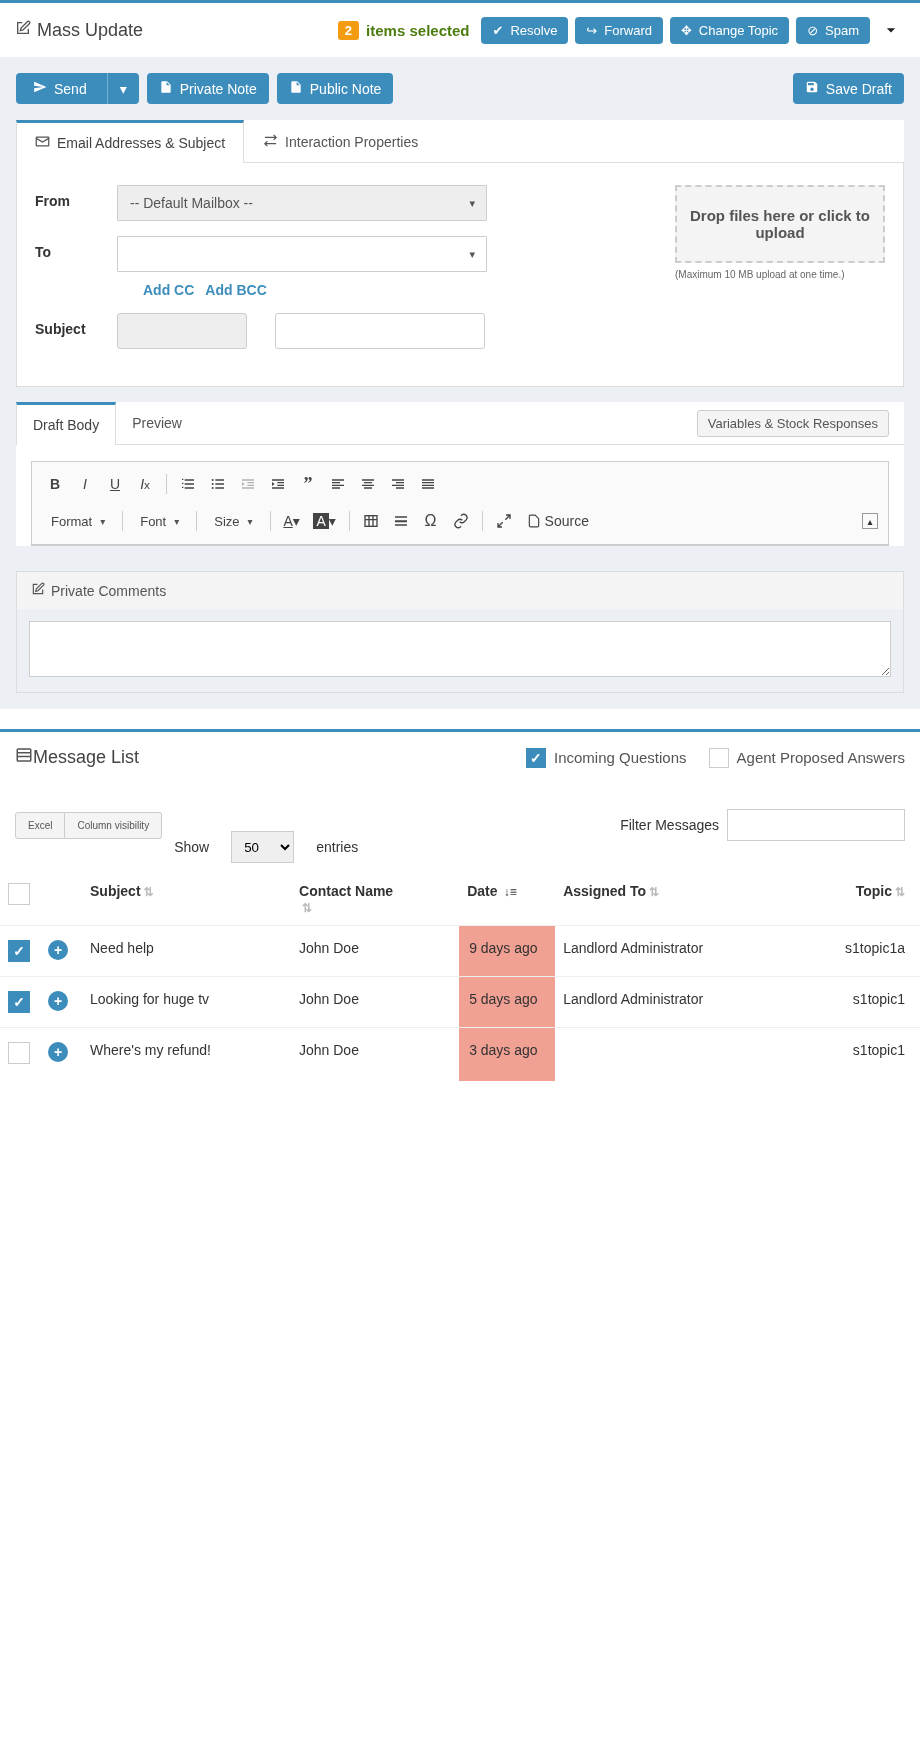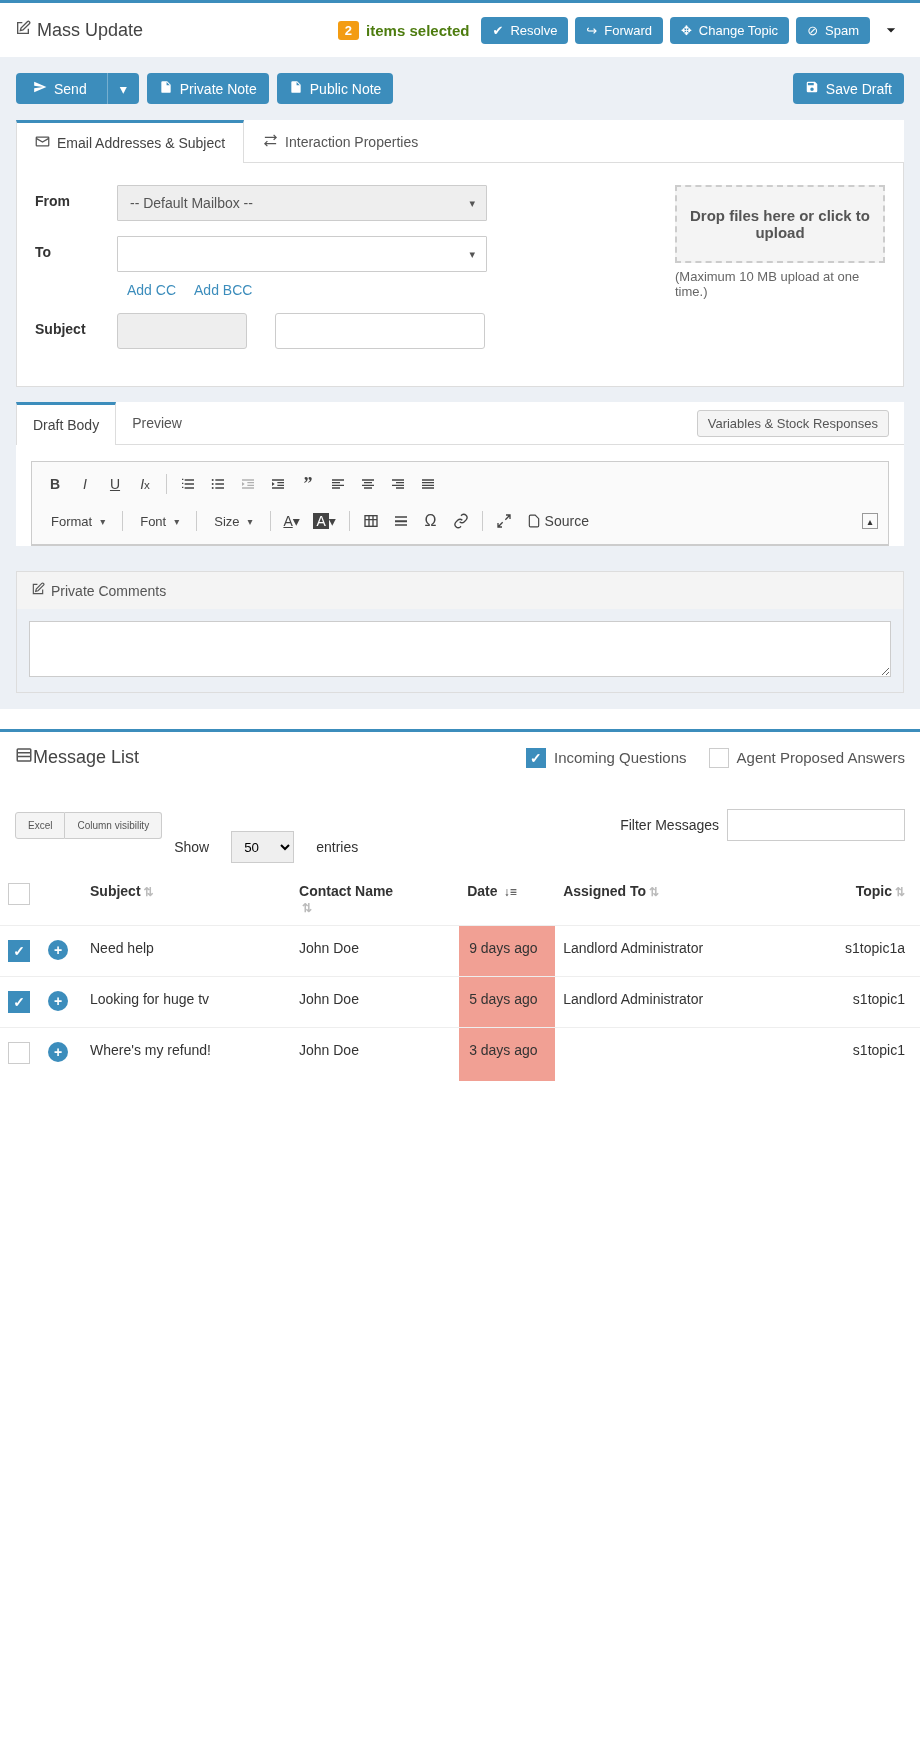--- a/index.html
+++ b/index.html
@@ -30,30 +30,30 @@
 .tab.active::after { content: ''; position: absolute; bottom: -1px; left: 0; right: 0; height: 1px; background: #fff; }
 
 .form-body { background: #fff; padding: 22px 18px; border: 1px solid #ddd; border-top: none; }
 .form-row { display: flex; margin-bottom: 15px; }
 .form-label { width: 82px; padding-top: 8px; color: #333; font-weight: 600; font-size: 14px; }
 .form-control-wrap { flex: 1; max-width: 370px; }
 .form-select { width: 100%; height: 36px; border: 1px solid #ccc; background: #eee; border-radius: 1px; padding: 0 30px 0 12px; font-size: 14px; color: #555; appearance: none; position: relative; }
 .form-select.white-bg { background: #fff; }
 .select-wrap { position: relative; }
 .select-wrap::after { content: '▾'; position: absolute; right: 12px; top: 50%; transform: translateY(-50%); color: #555; pointer-events: none; font-size: 11px; }
-.add-links { display: flex; gap: 18px; margin-top: 10px; margin-left: 10px; }
+.add-links { display: flex; gap: 11px; margin-top: 10px; margin-left: 26px; font-weight: bold; }
 .link { color: #3c8dbc; cursor: pointer; font-size: 14px; }
 .subject-row { display: flex; align-items: center; gap: 28px; }
 .subject-row input { height: 36px; border: 1px solid #ccc; border-radius: 3px; padding: 0 10px; width: 130px; }
 .input-disabled { background: #eee; }
 .input-enabled { background: #fff; width: 210px !important; }
 
 .right-upload { margin-left: 30px; flex: none; width: 210px; }
 .dropzone { border: 2px dashed #ccc; background: #f4f4f4; padding: 20px 12px; text-align: center; color: #555; font-size: 15px; font-weight: 600; }
-.upload-note { font-size: 13px; color: #666; margin-top: 6px; }
+.upload-note { font-size: 10px; color: #666; margin-top: 6px; }
 
 .body-section { margin-top: 15px; background: #fff; }
 .body-tabs { display: flex; border-bottom: 1px solid #ddd; align-items: center; }
 .body-tab { padding: 12px 16px; cursor: pointer; color: #555; }
 .body-tab.active { border-top: 3px solid #3c8dbc; border-left: 1px solid #ddd; border-right: 1px solid #ddd; margin-bottom: -1px; background: #fff; color: #444; position: relative; }
 .body-tab.active::after { content:''; position:absolute; left:0; right:0; bottom:-1px; height:1px; background:#fff; }
 .var-btn { margin-left: auto; margin-right: 15px; background: #f4f4f4; border: 1px solid #ccc; border-radius: 3px; padding: 5px 10px; font-size: 13px; color: #555; cursor: pointer; }
 
 .editor-wrap { border: 1px solid #ccc; margin: 16px 15px 25px; background: #fff; }
 .editor-toolbar { border-bottom: 1px solid #ccc; padding: 6px 10px; display: flex; flex-wrap: wrap; align-items: center; gap: 4px; background: #fafafa; }

